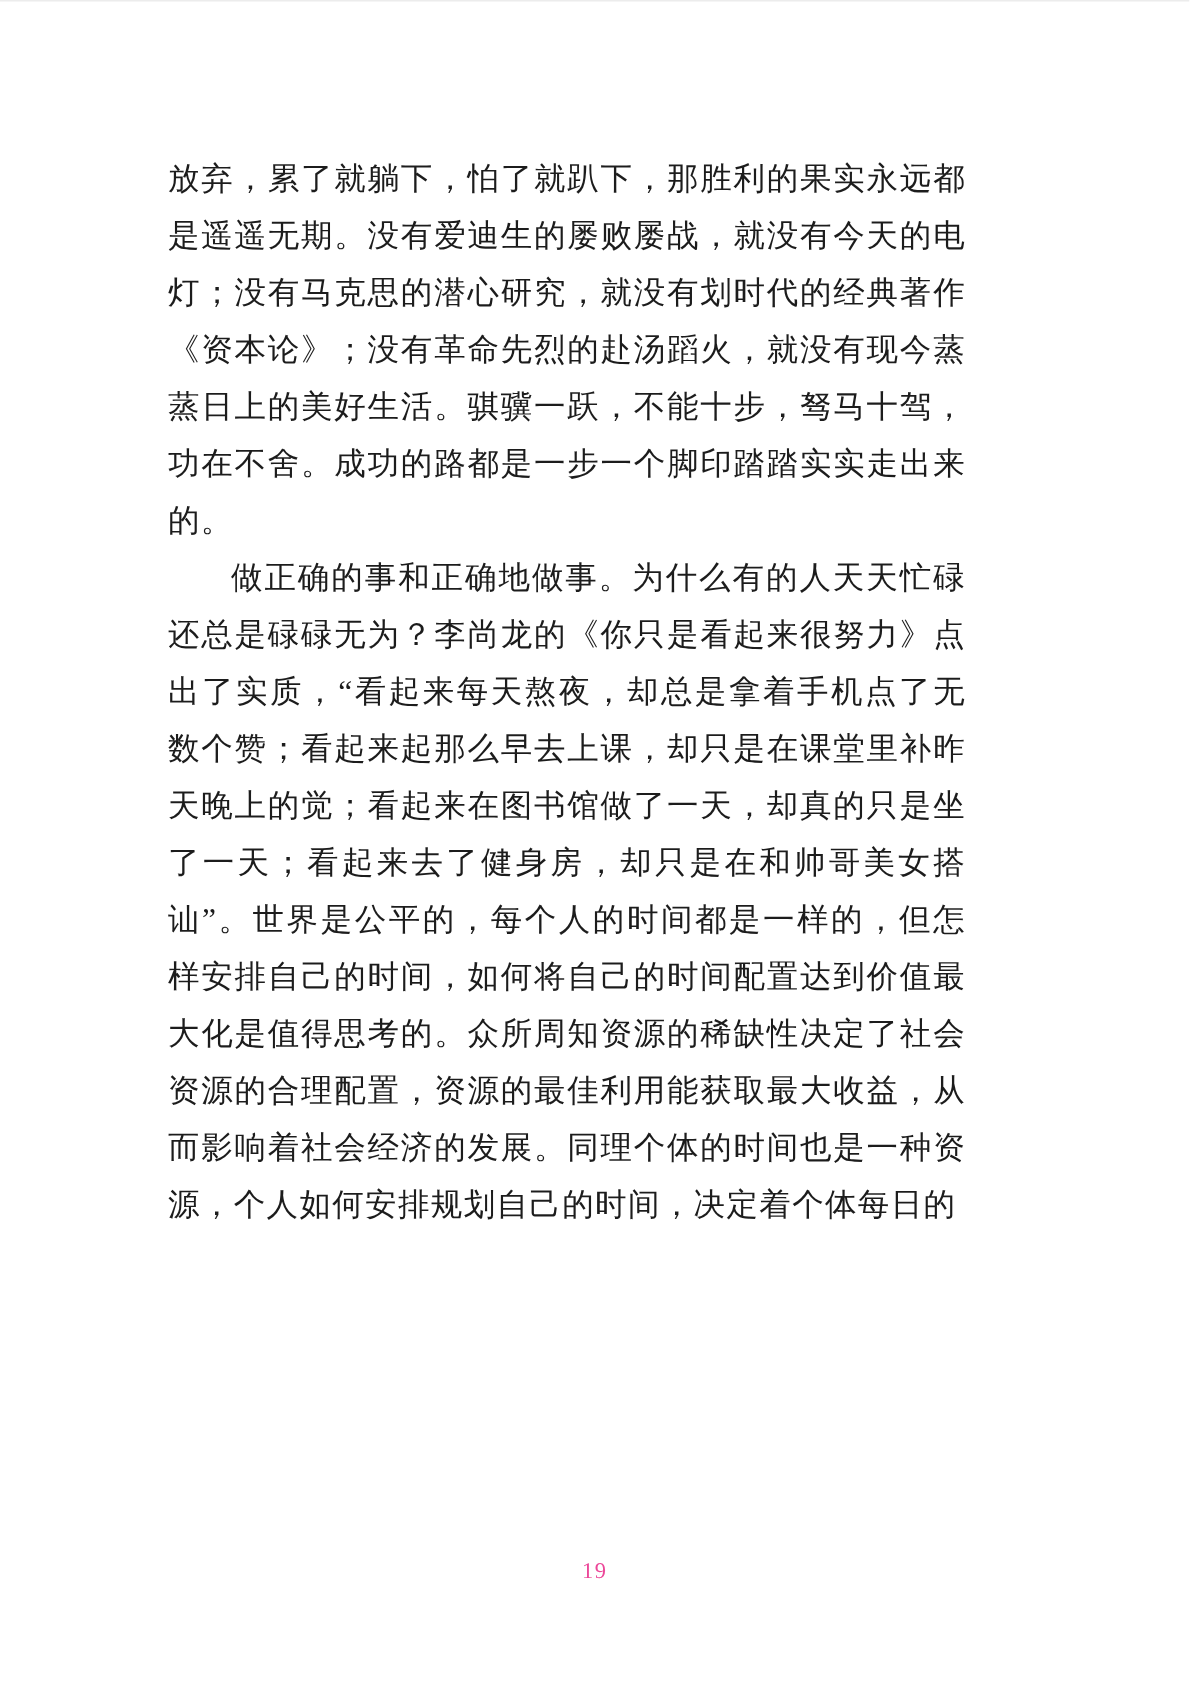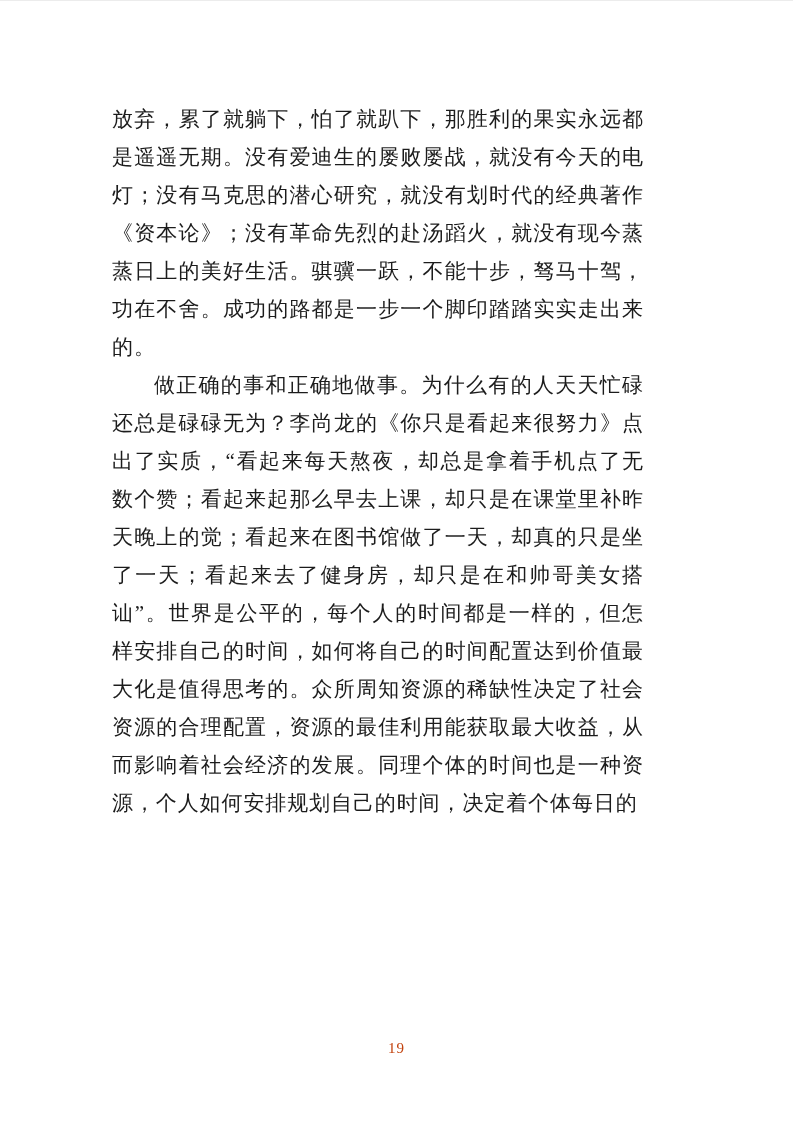--- a/index.html
+++ b/index.html
@@ -36,21 +36,21 @@
     text-indent: 2em;
   }
   .page-number {
     position: absolute;
     top: 1038px;
     left: 0;
     width: 100%;
     text-align: center;
     font-size: 15px;
     line-height: 18px;
-    color: #c2410c;
+    color: #ec4899;
     letter-spacing: 1px;
   }
 </style>
 </head>
 <body>
 
 <div class="page">
   <div class="content">
     <p class="para">放弃，累了就躺下，怕了就趴下，那胜利的果实永远都是遥遥无期。没有爱迪生的屡败屡战，就没有今天的电灯；没有马克思的潜心研究，就没有划时代的经典著作《资本论》；没有革命先烈的赴汤蹈火，就没有现今蒸蒸日上的美好生活。骐骥一跃，不能十步，驽马十驾，功在不舍。成功的路都是一步一个脚印踏踏实实走出来的。</p>
     <p class="para indented">做正确的事和正确地做事。为什么有的人天天忙碌还总是碌碌无为？李尚龙的《你只是看起来很努力》点出了实质，“看起来每天熬夜，却总是拿着手机点了无数个赞；看起来起那么早去上课，却只是在课堂里补昨天晚上的觉；看起来在图书馆做了一天，却真的只是坐了一天；看起来去了健身房，却只是在和帅哥美女搭讪”。世界是公平的，每个人的时间都是一样的，但怎样安排自己的时间，如何将自己的时间配置达到价值最大化是值得思考的。众所周知资源的稀缺性决定了社会资源的合理配置，资源的最佳利用能获取最大收益，从而影响着社会经济的发展。同理个体的时间也是一种资源，个人如何安排规划自己的时间，决定着个体每日的</p>

